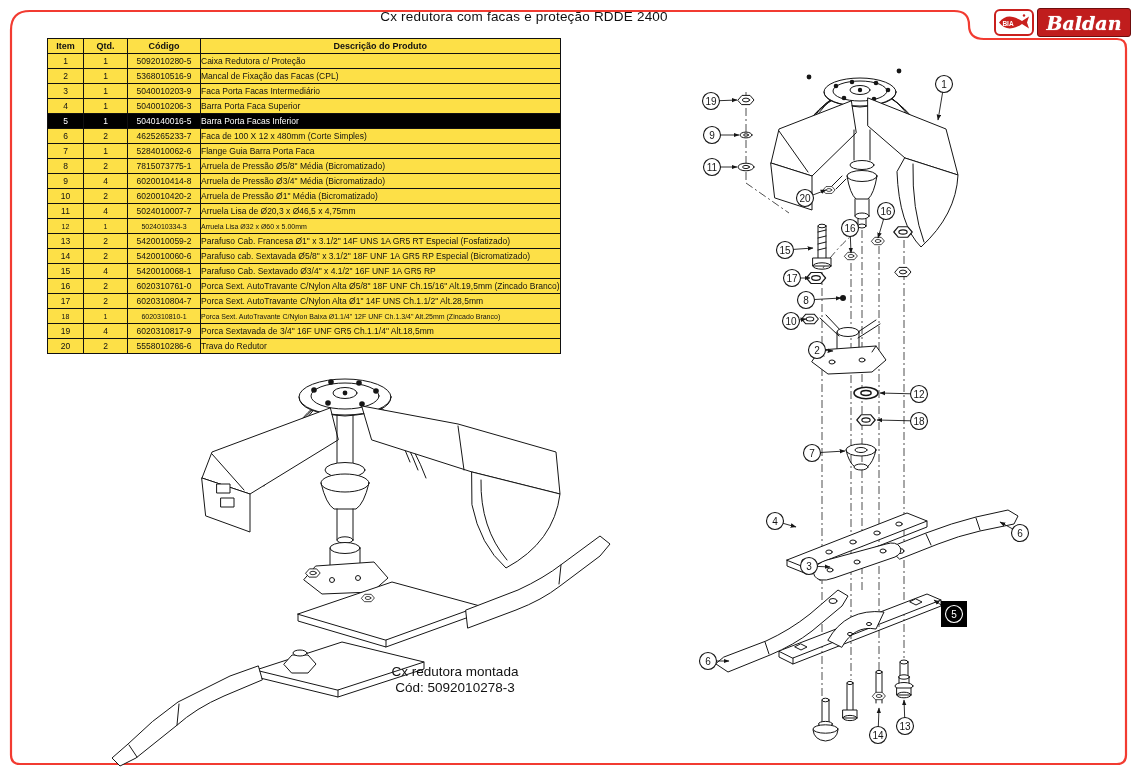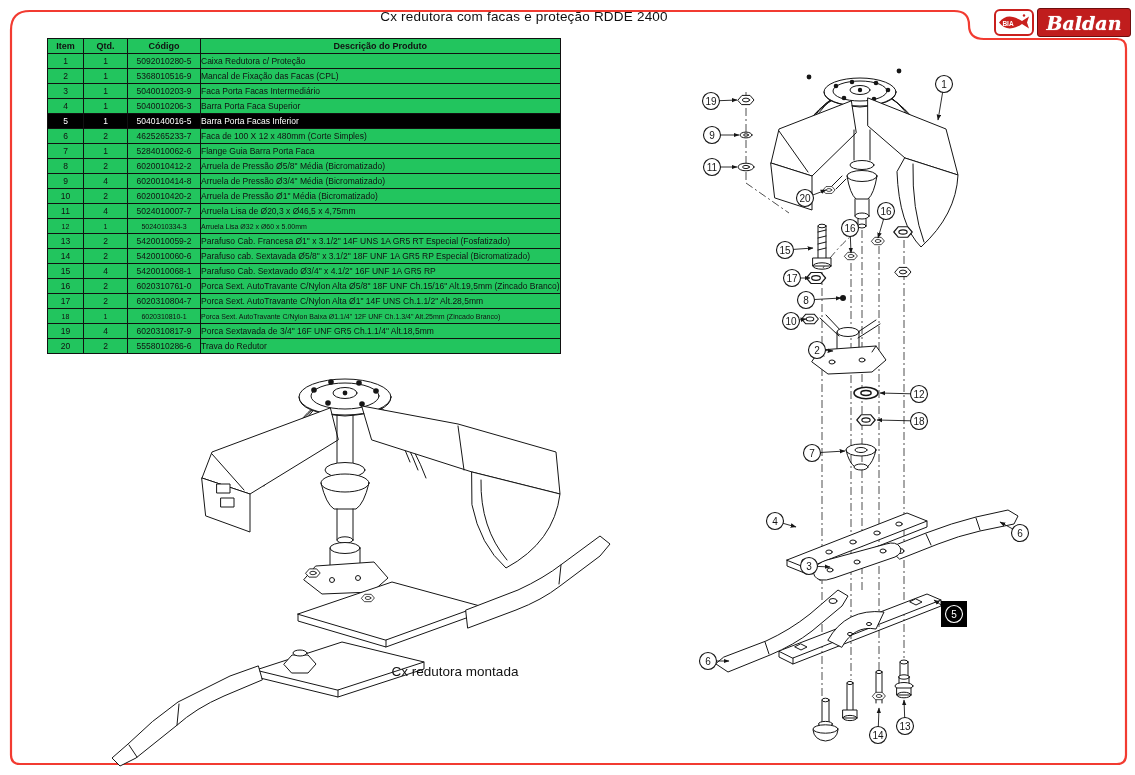--- a/index.html
+++ b/index.html
@@ -10,21 +10,21 @@
   
   .logo{position:absolute;left:994px;top:8px;display:flex;align-items:center;gap:3px;}
   .logo-emblem{width:40px;height:27px;background:#fff;border:2px solid #c9201d;
        border-radius:6px;display:flex;align-items:center;justify-content:center;box-sizing:border-box;}
   .logo-word{width:94px;height:29px;background:#c01d1d;border:1.5px solid #6e0d0d;border-radius:3px;
        display:flex;align-items:center;justify-content:center;box-sizing:border-box;}
   .logo-word span{font-family:"DejaVu Serif",serif;font-style:italic;font-weight:bold;
        font-size:19px;color:#fff;text-shadow:0 0 1px #fff;}
   
   table.parts{position:absolute;left:47px;top:38px;border-collapse:collapse;table-layout:fixed;
-       font-size:8.5px;background:#22c55e;}
+       font-size:8.5px;background:#fde047;}
   table.parts th,table.parts td{border:1px solid #111;height:15px;box-sizing:border-box;
        padding:0;overflow:hidden;white-space:nowrap;}
   table.parts th{font-weight:bold;font-size:9px;text-align:center;}
   td.c-item,td.c-qty,td.c-code{text-align:center;}
   td.c-desc{text-align:left;padding-left:5px;}
   tr.hl td{background:#000;color:#fff;}
   tr.sm td{font-size:7px;}
   
   .assembled-caption{position:absolute;left:320px;top:664px;width:270px;text-align:center;
        font-size:13.5px;line-height:16px;}
@@ -453,21 +453,21 @@
       </tr>
       <tr>
         <td class="c-item">7</td>
         <td class="c-qty">1</td>
         <td class="c-code">5284010062-6</td>
         <td class="c-desc">Flange Guia Barra Porta Faca</td>
       </tr>
       <tr>
         <td class="c-item">8</td>
         <td class="c-qty">2</td>
-        <td class="c-code">6020010412-2</td>
+        <td class="c-code">7815073775-1</td>
         <td class="c-desc">Arruela de Pressão Ø5/8" Média (Bicromatizado)</td>
       </tr>
       <tr>
         <td class="c-item">9</td>
         <td class="c-qty">4</td>
         <td class="c-code">6020010414-8</td>
         <td class="c-desc">Arruela de Pressão Ø3/4" Média (Bicromatizado)</td>
       </tr>
       <tr>
         <td class="c-item">10</td>
@@ -533,13 +533,14 @@
         <td class="c-item">20</td>
         <td class="c-qty">2</td>
         <td class="c-code">5558010286-6</td>
         <td class="c-desc">Trava do Redutor</td>
       </tr>
     </tbody>
 </table>
 
 <div class="assembled-caption">
   <div>Cx redutora montada</div>
+  <div>Cód: 5092010278-3</div>
 </div>
 
 </body></html>

